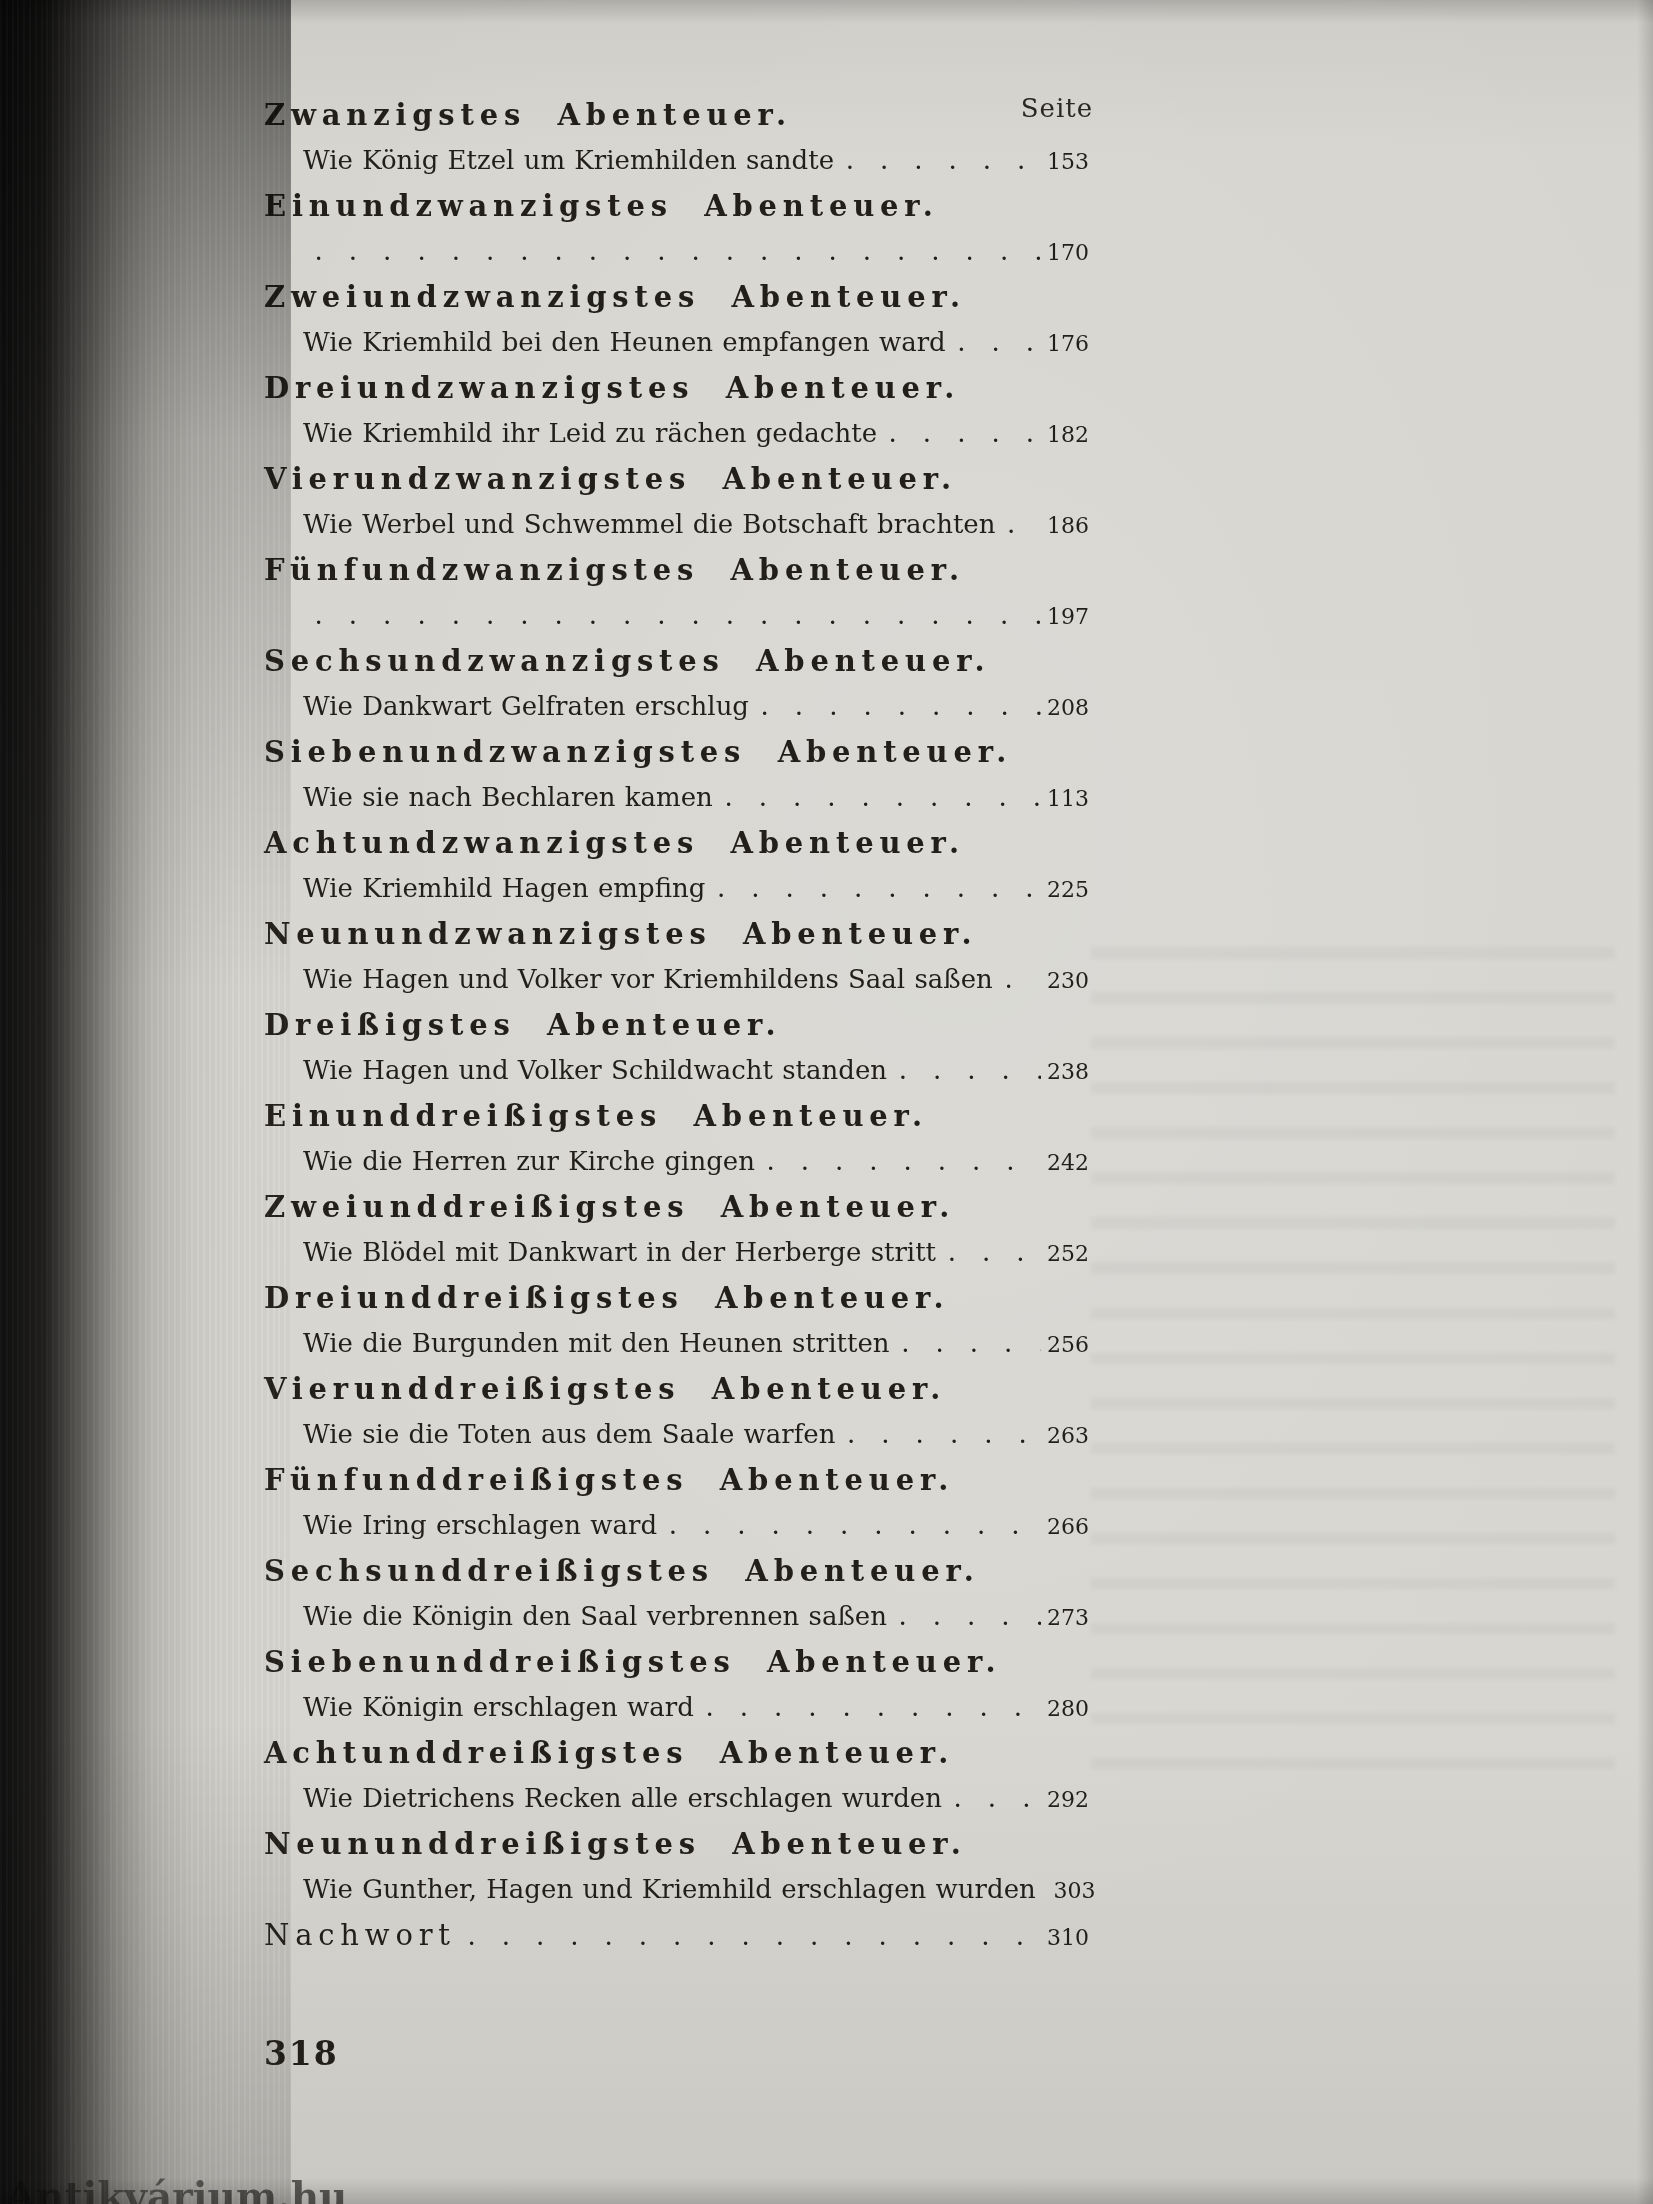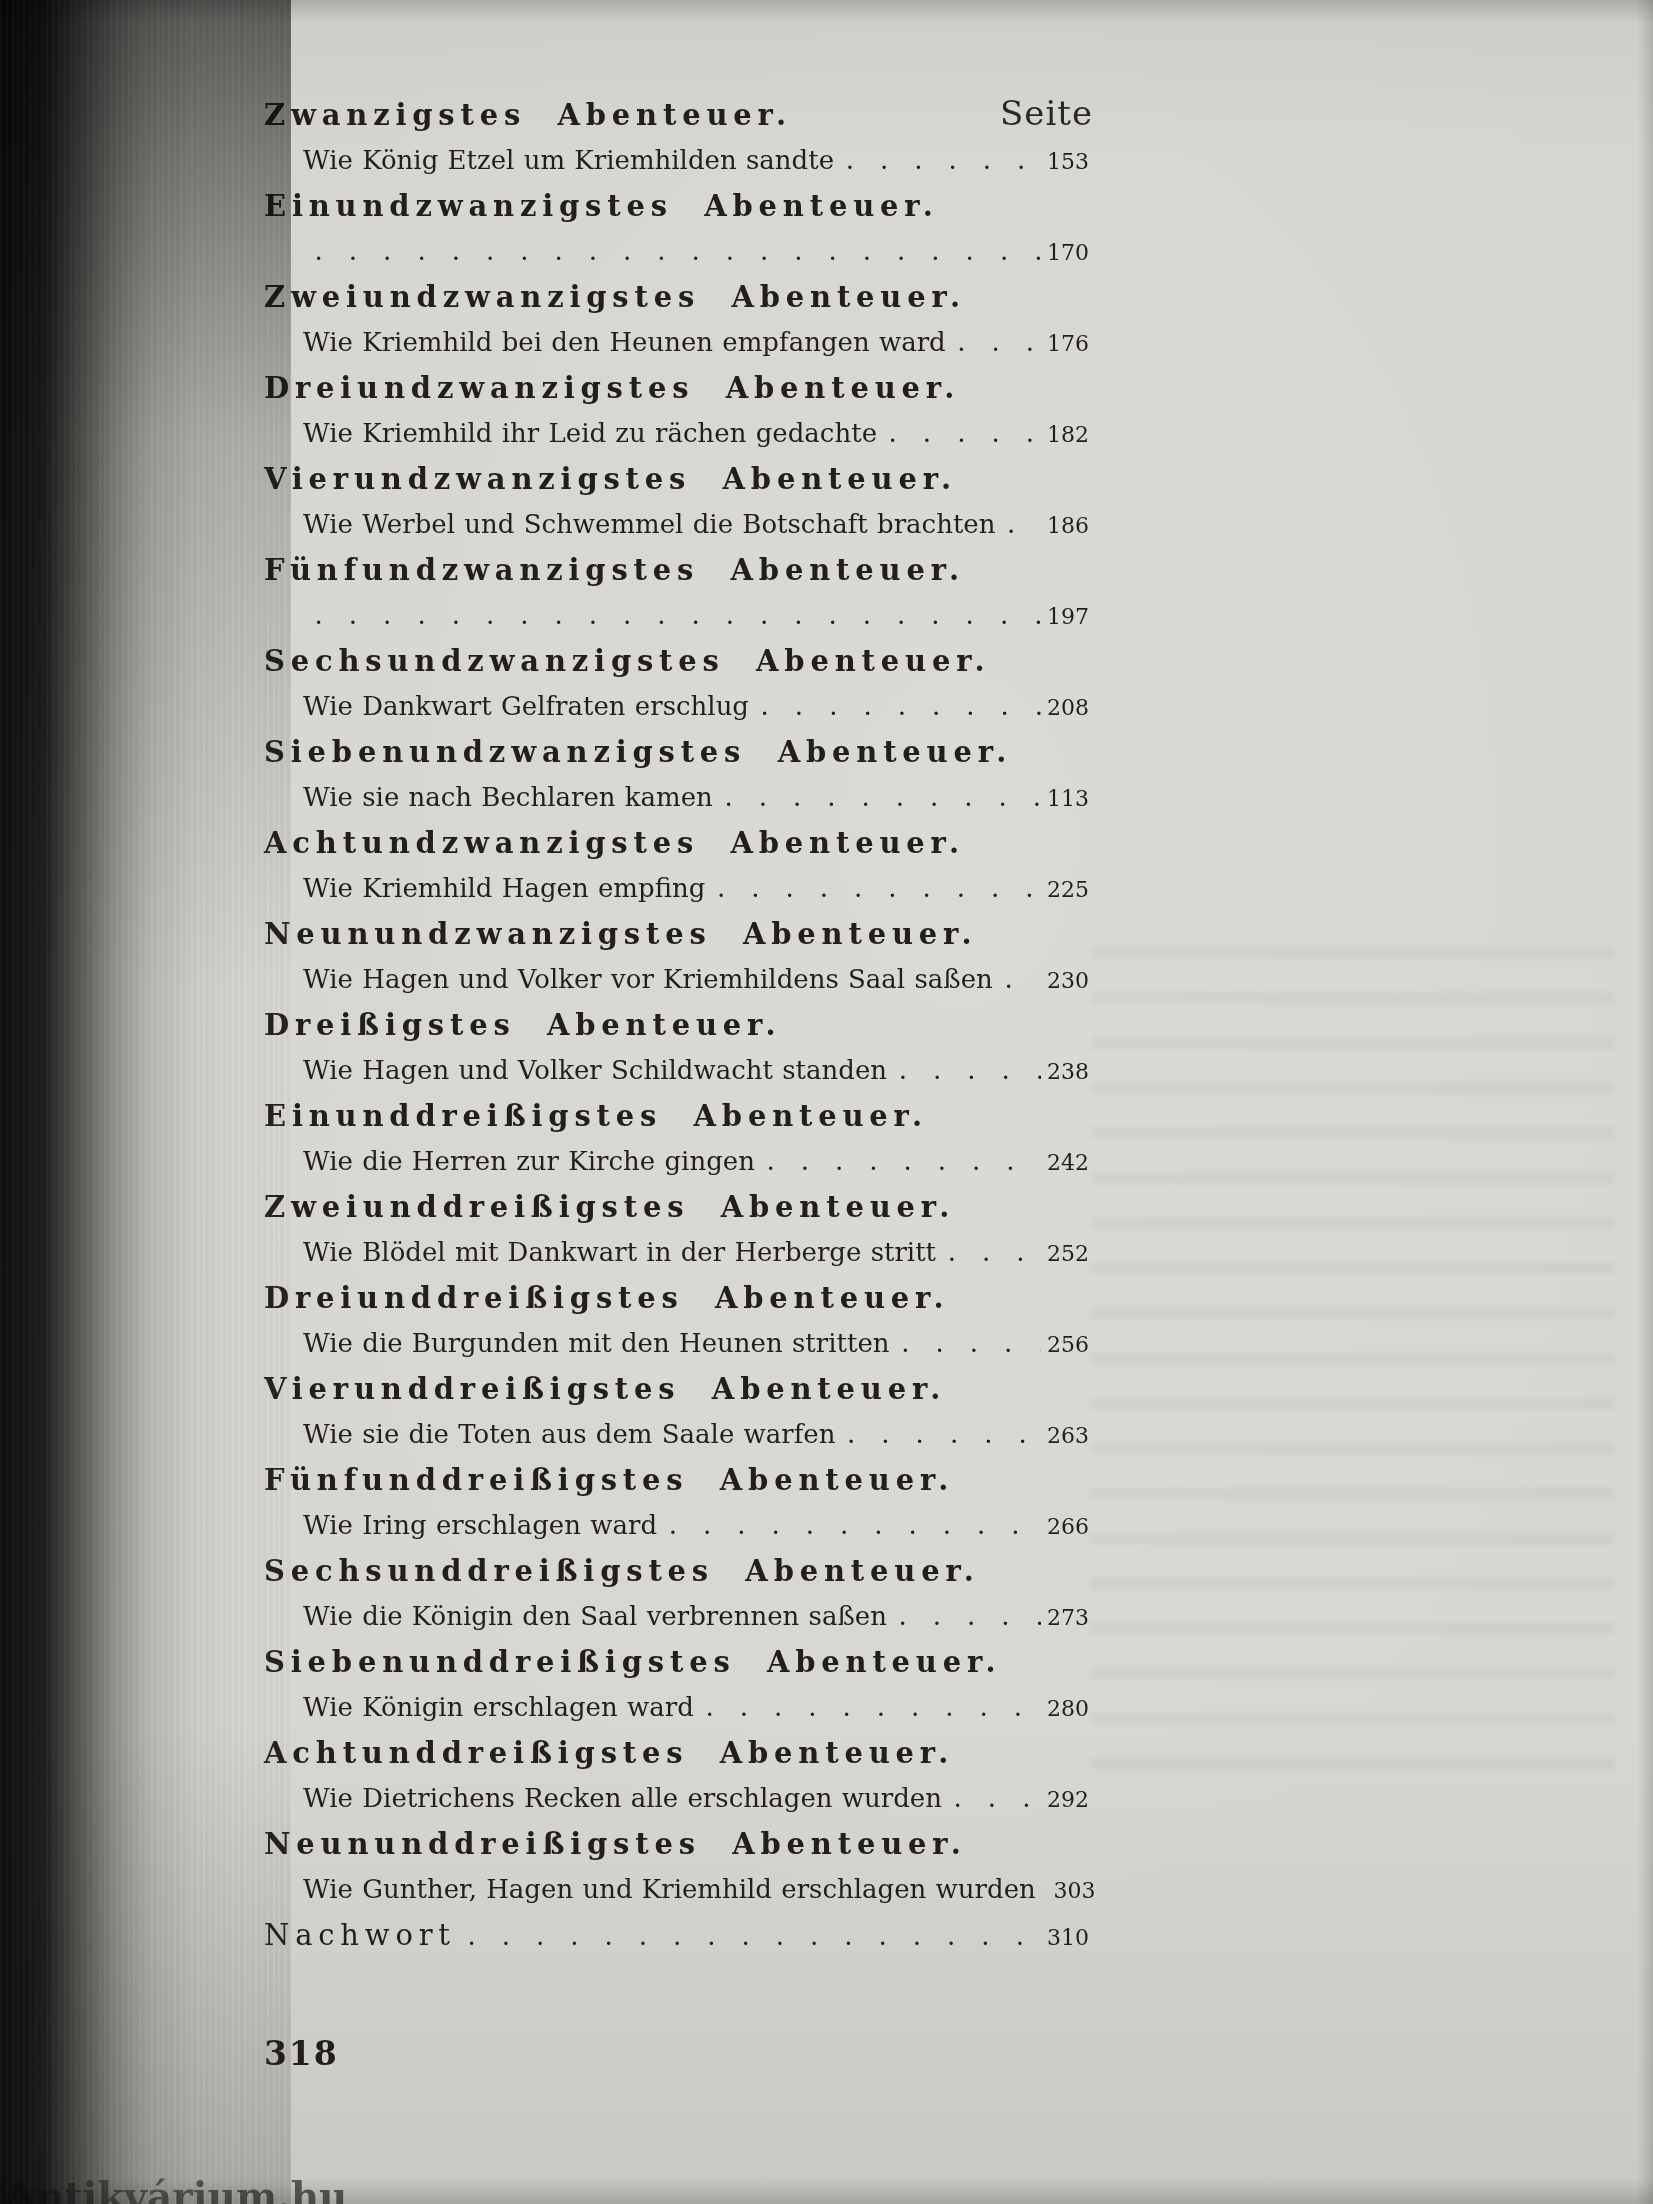--- a/index.html
+++ b/index.html
@@ -87,21 +87,21 @@
   
   .content {
     position: absolute;
     left: 264px;
     top: 93px;
     width: 831px;
   }
   .seite {
     position: absolute;
     top: 0; right: 1.9px;
-    font-size: 34px;
+    font-size: 26px;
     letter-spacing: 1px;
     color: #2b2823;
   }
 
   .toc-heading {
     font-weight: 700;
     font-size: 29px;
     line-height: 45px;
     letter-spacing: 5.8px;
     word-spacing: 15.5px;

